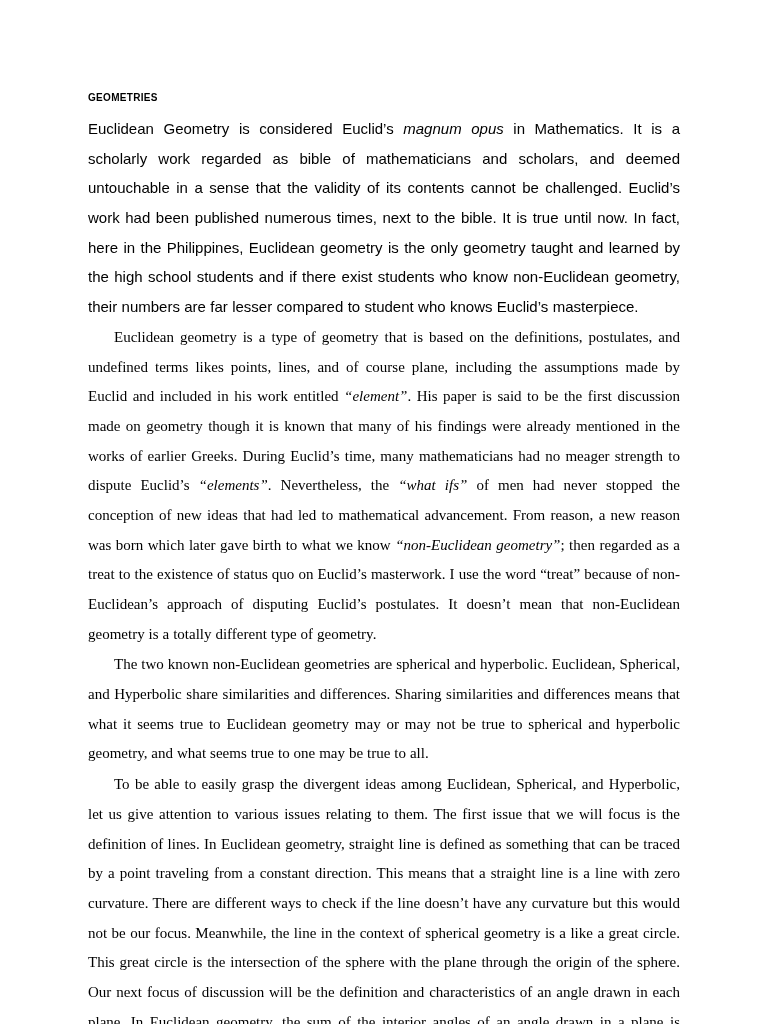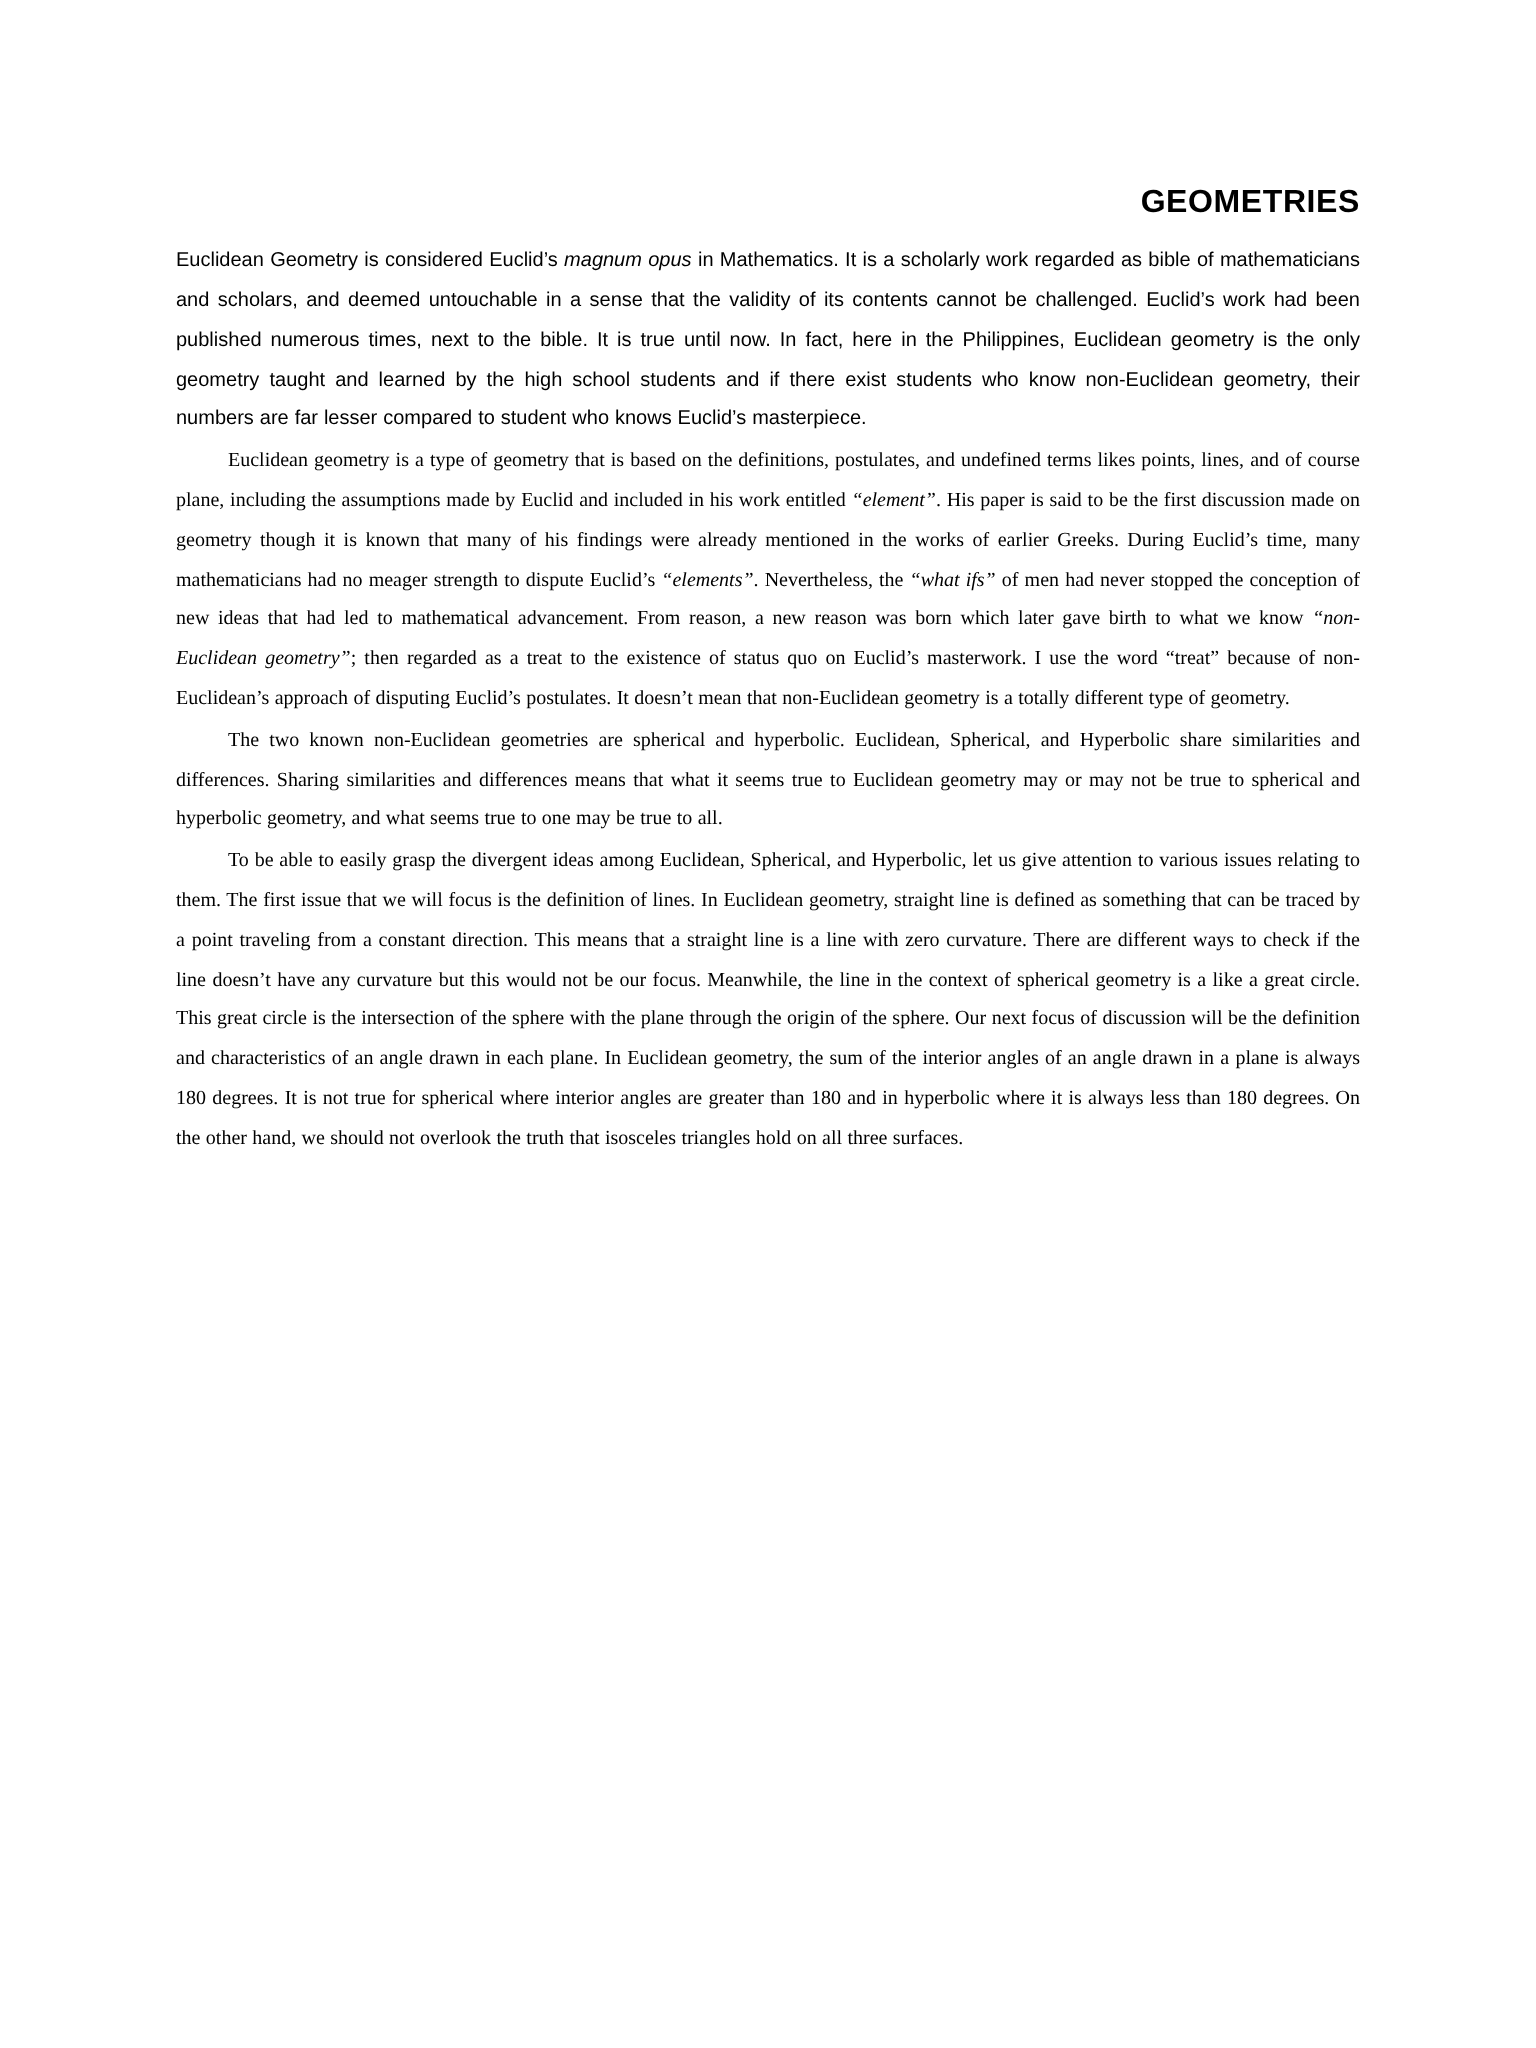--- a/index.html
+++ b/index.html
@@ -15,29 +15,29 @@
     overflow: hidden;
   }
   .page {
     box-sizing: border-box;
     width: 768px;
     height: 1024px;
     padding: 92px 88px 40px 88px;
     background: #ffffff;
   }
   .doc-title {
-    text-align: right;
-    font-size: 16px;
+    text-align: left;
+    font-size: 10px;
     font-weight: 700;
     letter-spacing: 0.3px;
     margin: 0 0 10px 0;
     line-height: 1.2;
   }
   .para {
-    font-size: 10px;
+    font-size: 15px;
     line-height: 1.98;
     text-align: justify;
     text-justify: inter-word;
     margin: 0 0 1px 0;
     word-spacing: 0.2px;
   }
   .para.indent {
     text-indent: 26px;
     font-family: Liberation Serif, serif;
   }

